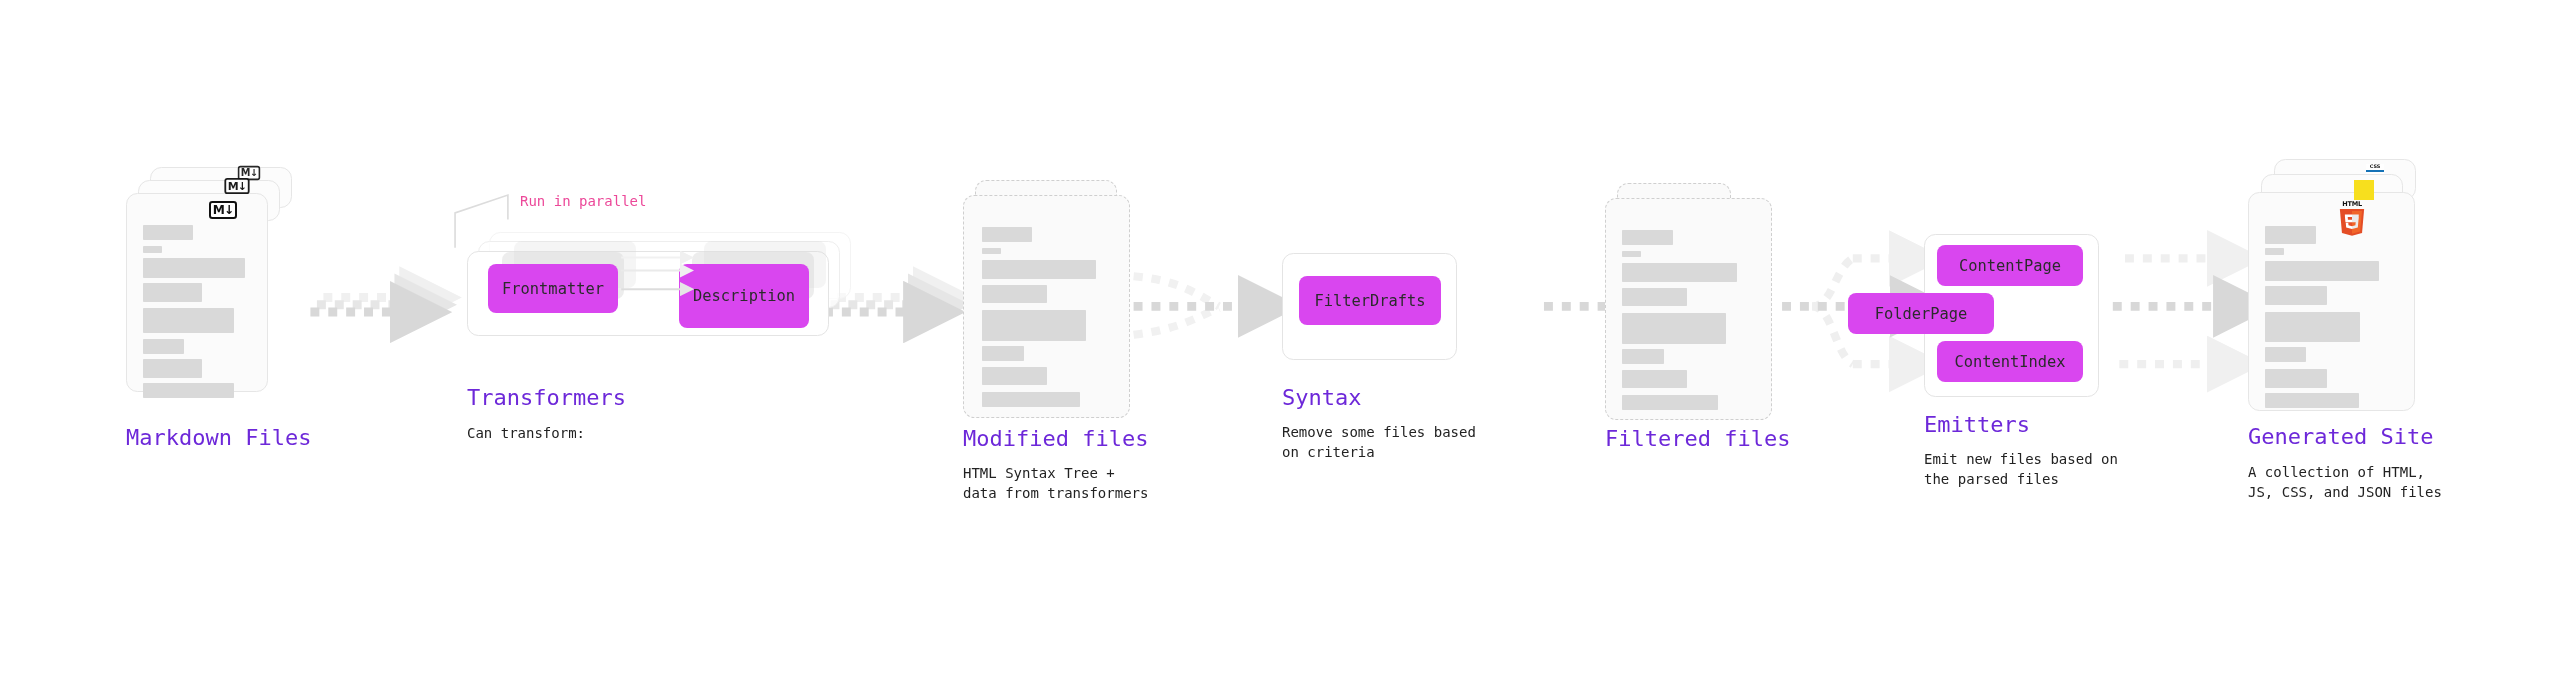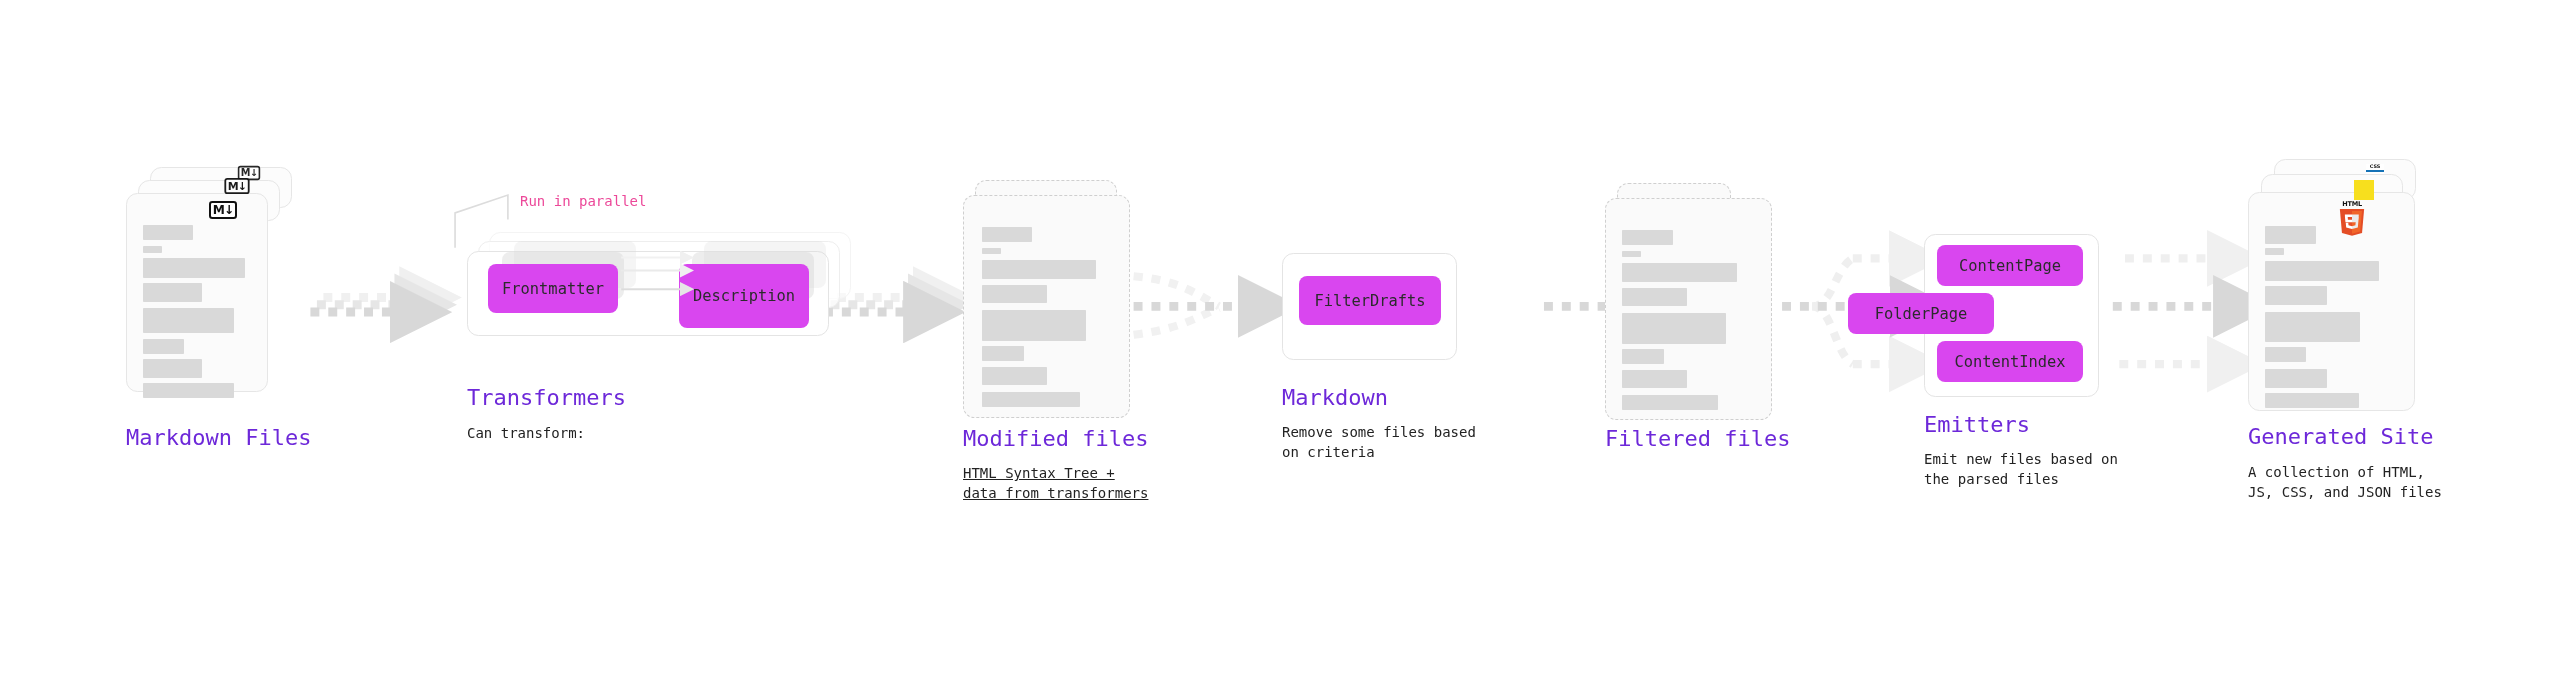--- a/index.html
+++ b/index.html
@@ -246,28 +246,28 @@
       <div class="skel" style="left:18px; top:52px;  width:18.7px;  height:6.5px;"></div>
       <div class="skel" style="left:18px; top:64px;  width:114px; height:19.5px;"></div>
       <div class="skel" style="left:18px; top:89px; width:65px;  height:18.7px;"></div>
       <div class="skel" style="left:18px; top:114px; width:104px; height:31px;"></div>
       <div class="skel" style="left:18px; top:150px; width:42px;  height:15.4px;"></div>
       <div class="skel" style="left:18px; top:171px; width:65px;  height:18.7px;"></div>
       <div class="skel" style="left:18px; top:196px; width:98px; height:15.4px;"></div>
     </div>
   </div>
   <div class="title" style="left:963px; top:426px;">Modified files</div>
-  <div class="sub" style="left:963px; top:463px;text-decoration:underline;">HTML Syntax Tree +
+  <div class="sub" style="left:963px; top:463px;">HTML Syntax Tree +
 data from transformers</div>
 
   <div class="group-box" style="left:1282px; top:253px; width:175px; height:107px;"></div>
   <div class="chip" style="left:1299px; top:276px; width:142px; height:49px;">
     <span>FilterDrafts</span>
   </div>
-  <div class="title" style="left:1282px; top:385px;">Markdown</div>
+  <div class="title" style="left:1282px; top:385px;">Syntax</div>
   <div class="sub" style="left:1282px; top:422px;">Remove some files based
 on criteria</div>
 
   <div class="doc-stack" style="left:1605px; top:183px;">
     <div class="doc-card dashed" style="left:12.2px; top:0px; width:114px; height:41px;"></div>
     <div class="doc-card dashed" style="left:0px; top:14.6px; width:167px; height:222px;">
       <div class="skel" style="left:16.3px; top:31px;  width:51px;  height:15.4px;"></div>
       <div class="skel" style="left:16.3px; top:52px;  width:18.7px;  height:6.5px;"></div>
       <div class="skel" style="left:16.3px; top:64px;  width:115px; height:19.5px;"></div>
       <div class="skel" style="left:16.3px; top:89px; width:65px;  height:18.7px;"></div>

